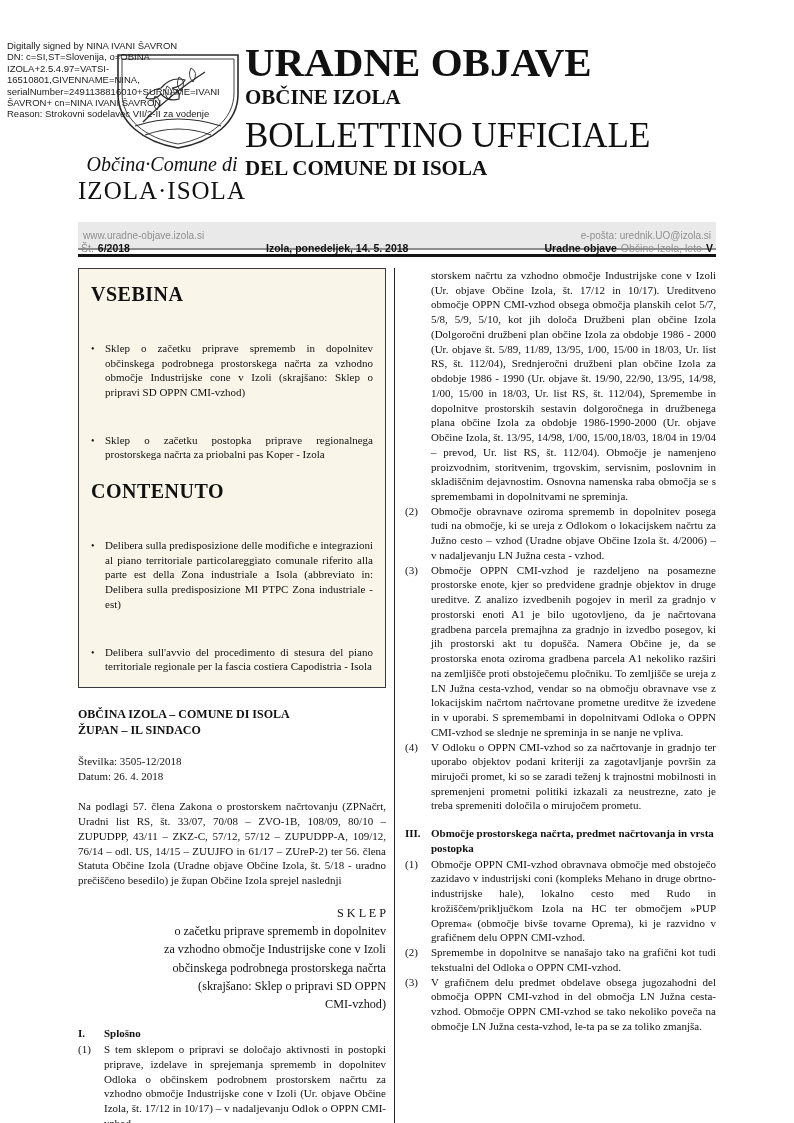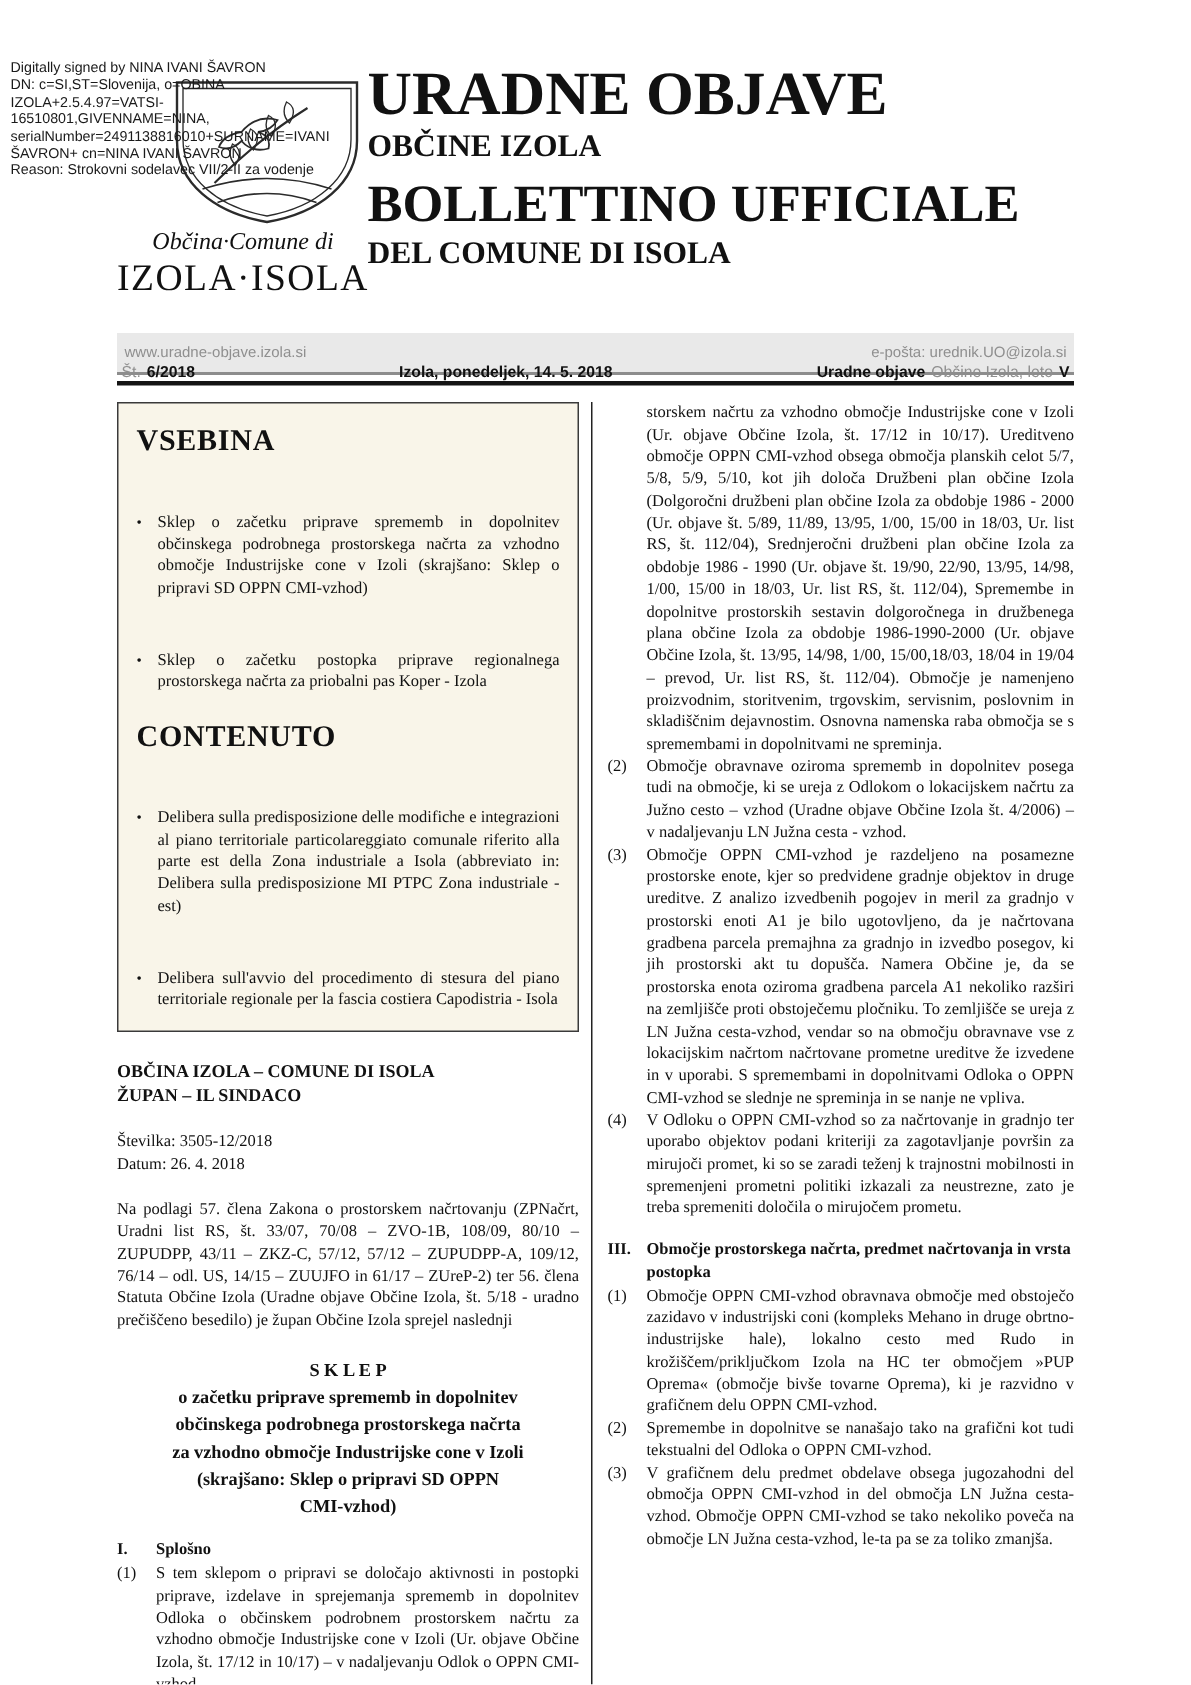--- a/index.html
+++ b/index.html
@@ -5,26 +5,26 @@
   html,body { margin:0; padding:0; background:#fff; }
   .page { position:relative; width:794px; height:1123px; background:#fff;
           font-family:"Liberation Serif", serif; color:#111; overflow:hidden; }
 
   
   .signature { position:absolute; left:7px; top:40px; width:252px; z-index:3;
                font-family:"Liberation Sans", sans-serif; font-size:9.5px;
                line-height:1.2; color:#1a1a1a; }
   .shield { position:absolute; left:113px; top:52px; z-index:1; }
   .logo-block { position:absolute; left:68px; top:152px; width:188px; text-align:center; z-index:2; }
-  .logo-line1 { font-style:italic; font-size:16px; line-height:1.2; }
+  .logo-line1 { font-style:italic; font-size:20px; line-height:1.2; }
   .logo-line2 { font-size:25px; letter-spacing:1px; line-height:1.2; }
   .titles { position:absolute; left:245px; top:42px; width:545px; z-index:2; }
   .title-sl { font-size:41px; font-weight:bold; line-height:1.02; }
   .sub-sl   { font-size:21px; font-weight:bold; line-height:1.1; margin-top:2px; }
-  .title-it { font-size:35px; font-weight:bold; line-height:1.02; margin-top:9px; }
+  .title-it { font-size:35px; font-weight:normal; line-height:1.02; margin-top:9px; }
   .sub-it   { font-size:21px; font-weight:bold; line-height:1.1; margin-top:3px; }
 
   
   .bar-grey { position:absolute; left:78px; top:222px; width:638px; height:28px;
               background:#e9e9e9; border-bottom:2px solid #8d8d8d;
               display:flex; justify-content:space-between; align-items:center;
               padding:0 5px; box-sizing:border-box;
               font-family:"Liberation Sans", sans-serif; font-size:10px; color:#8f8f8f; }
   .bar-issue { position:absolute; left:78px; top:241px; width:638px; height:16px;
                border-bottom:3px solid #141414; display:flex; justify-content:space-between;
@@ -45,21 +45,21 @@
   .toc-title { font-weight:bold; font-size:20px; letter-spacing:.5px; margin:6px 0 8px; }
   .toc-title.second { margin-top:16px; }
   .toc-item { display:flex; margin-bottom:1px;margin-top:33px; }
   .toc-item::before { content:"•"; flex:0 0 14px; font-size:10px; padding-top:1px; }
   .toc-item > span { flex:1; text-align:justify; }
 
   .org { font-weight:bold; font-size:12px; line-height:1.35; }
   .refs { margin-top:15px; }
   .refs div { line-height:1.4; }
   .preamble { margin-top:15px; text-align:justify; }
-  .decree-title { margin-top:16px; text-align:center; font-weight:bold; font-size:12.2px; line-height:1.5; }
+  .decree-title { margin-top:16px; text-align:right; font-weight:normal; font-size:12.2px; line-height:1.5; }
 
   .sec-head { display:flex; font-weight:bold; margin-top:13px; margin-bottom:1px; }
   .sec-head .snum { flex:0 0 26px; }
   .sec-head .stitle { flex:1; text-align:left; }
   .para { display:flex; }
   .para .pnum { flex:0 0 26px; }
   .para .ptext { flex:1; text-align:justify; }
   .cont { padding-left:26px; text-align:justify; }
 </style>
 </head>
@@ -143,22 +143,22 @@
       <div class="refs">
         <div>Številka: 3505-12/2018</div>
         <div>Datum: 26. 4. 2018</div>
       </div>
 
       <p class="preamble">Na podlagi 57. člena Zakona o prostorskem načrtovanju (ZPNačrt, Uradni list RS, št. 33/07, 70/08 – ZVO-1B, 108/09, 80/10 – ZUPUDPP, 43/11 – ZKZ-C, 57/12, 57/12 – ZUPUDPP-A, 109/12, 76/14 – odl. US, 14/15 – ZUUJFO in 61/17 – ZUreP-2) ter 56. člena Statuta Občine Izola (Uradne objave Občine Izola, št. 5/18 - uradno prečiščeno besedilo) je župan Občine Izola sprejel naslednji</p>
 
       <div class="decree-title">
         <div>S K L E P</div>
         <div>o začetku priprave sprememb in dopolnitev</div>
+        <div>za vzhodno območje Industrijske cone v Izoli</div>
         <div>občinskega podrobnega prostorskega načrta</div>
-        <div>za vzhodno območje Industrijske cone v Izoli</div>
         <div>(skrajšano: Sklep o pripravi SD OPPN</div>
         <div>CMI-vzhod)</div>
       </div>
 
       <div class="sec-head">
         <span class="snum">I.</span>
         <span class="stitle">Splošno</span>
       </div>
       <div class="para">
         <span class="pnum">(1)</span>

